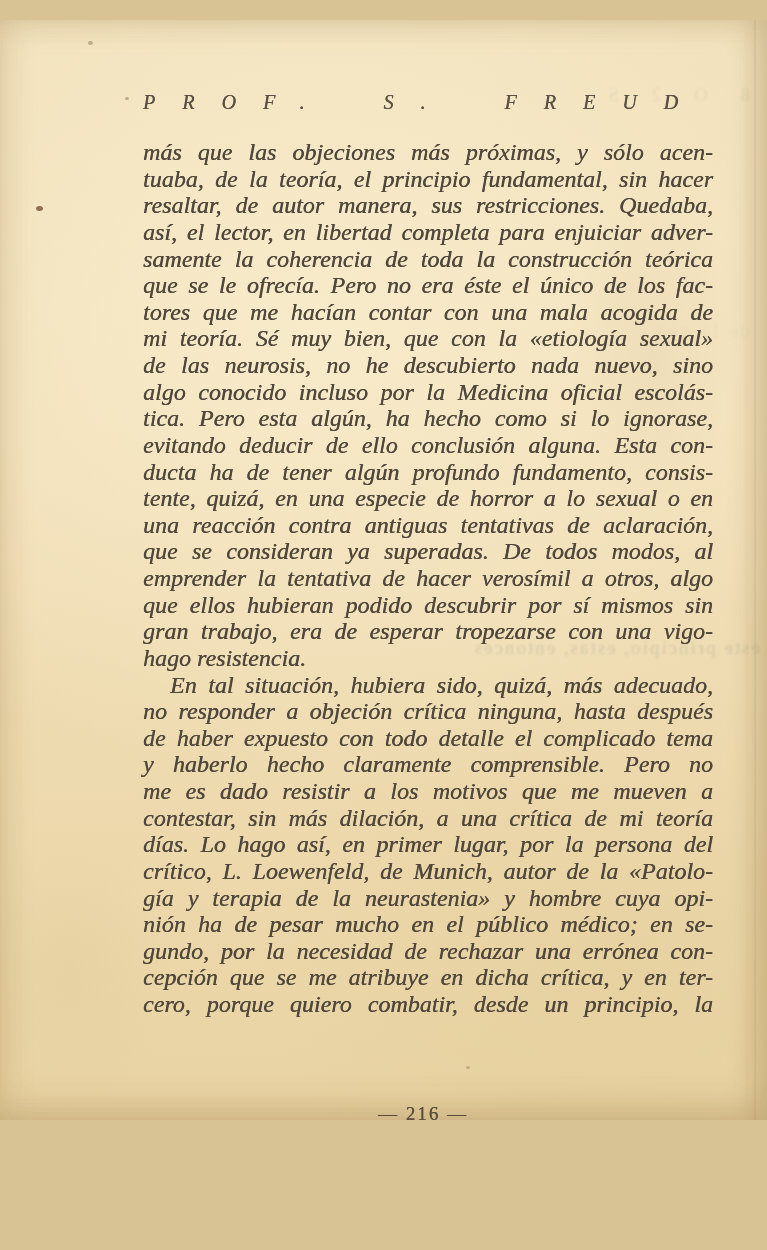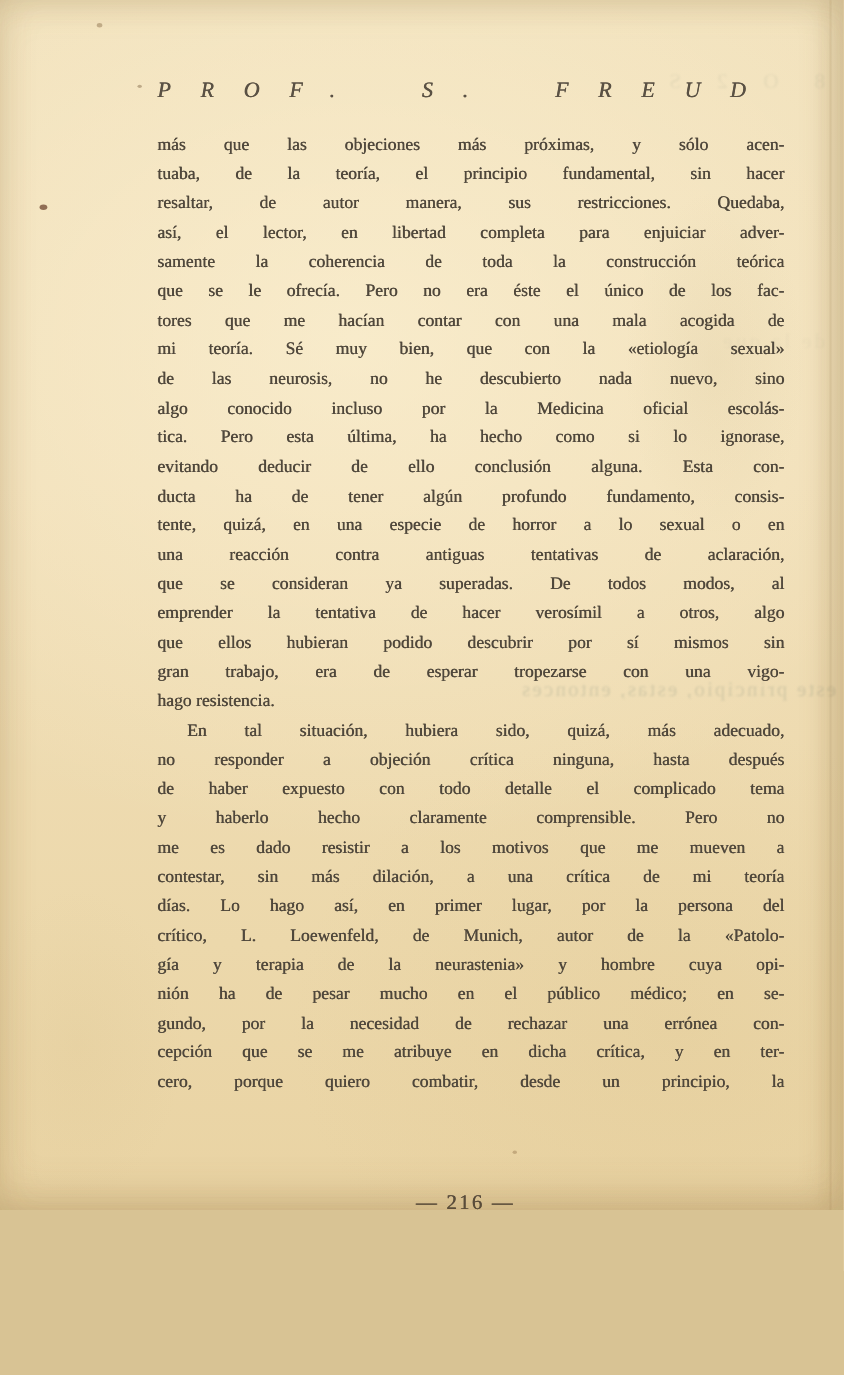--- a/index.html
+++ b/index.html
@@ -11,20 +11,21 @@
     position: relative;
     width: 767px;
     height: 1100px;
     overflow: hidden;
     font-family: "Liberation Serif", "DejaVu Serif", serif;
     background-color: #eedbb2;
     background-image:
       radial-gradient(ellipse 820px 640px at 42% 28%, rgba(255,246,219,0.50), rgba(255,246,219,0) 72%),
       radial-gradient(ellipse 500px 400px at 80% 85%, rgba(220,195,140,0.25), rgba(220,195,140,0) 70%),
       linear-gradient(180deg, #f2e2bd 0%, #f1dfb8 40%, #ecd8ab 78%, #e9d3a3 100%);
+    margin-top: 20px;
   }
   .vignette {
     position: absolute;
     inset: 0;
     pointer-events: none;
     box-shadow:
       inset -16px 0 26px rgba(124, 92, 42, 0.16),
       inset 10px 0 30px rgba(150, 118, 60, 0.07),
       inset 0 -20px 32px rgba(124, 92, 42, 0.12),
       inset 0 14px 30px rgba(160, 128, 66, 0.06);
@@ -53,24 +54,25 @@
     color: #5a5144;
     text-shadow: 0.3px 0 0 currentColor;
   }
 
   
   .textblock {
     position: absolute;
     left: 143px;
     top: 119px;
     width: 570px;
-    font-size: 16px;
+    font-size: 24px;
     line-height: 26.62px;
     color: #50483c;
     text-shadow: 0.35px 0 0 currentColor;
+    font-style: italic;
   }
   .ln {
     text-align: justify;
     text-align-last: justify;
     text-justify: inter-word;
     white-space: nowrap;
   }
   .ln.para-end { text-align-last: left; }
   .ln.indent { text-indent: 27px; }
 
@@ -155,21 +157,21 @@
     <div class="ln">más que las objeciones más próximas, y sólo acen-</div>
     <div class="ln">tuaba, de la teoría, el principio fundamental, sin hacer</div>
     <div class="ln">resaltar, de autor manera, sus restricciones. Quedaba,</div>
     <div class="ln">así, el lector, en libertad completa para enjuiciar adver-</div>
     <div class="ln">samente la coherencia de toda la construcción teórica</div>
     <div class="ln">que se le ofrecía. Pero no era éste el único de los fac-</div>
     <div class="ln">tores que me hacían contar con una mala acogida de</div>
     <div class="ln">mi teoría. Sé muy bien, que con la «etiología sexual»</div>
     <div class="ln">de las neurosis, no he descubierto nada nuevo, sino</div>
     <div class="ln">algo conocido incluso por la Medicina oficial escolás-</div>
-    <div class="ln">tica. Pero esta última, ha hecho como si lo ignorase,</div>
+    <div class="ln">tica. Pero esta algún, ha hecho como si lo ignorase,</div>
     <div class="ln">evitando deducir de ello conclusión alguna. Esta con-</div>
     <div class="ln">ducta ha de tener algún profundo fundamento, consis-</div>
     <div class="ln">tente, quizá, en una especie de horror a lo sexual o en</div>
     <div class="ln">una reacción contra antiguas tentativas de aclaración,</div>
     <div class="ln">que se consideran ya superadas. De todos modos, al</div>
     <div class="ln">emprender la tentativa de hacer verosímil a otros, algo</div>
     <div class="ln">que ellos hubieran podido descubrir por sí mismos sin</div>
     <div class="ln">gran trabajo, era de esperar tropezarse con una vigo-</div>
     <div class="ln para-end">hago resistencia.</div>
     <div class="ln indent">En tal situación, hubiera sido, quizá, más adecuado,</div>

